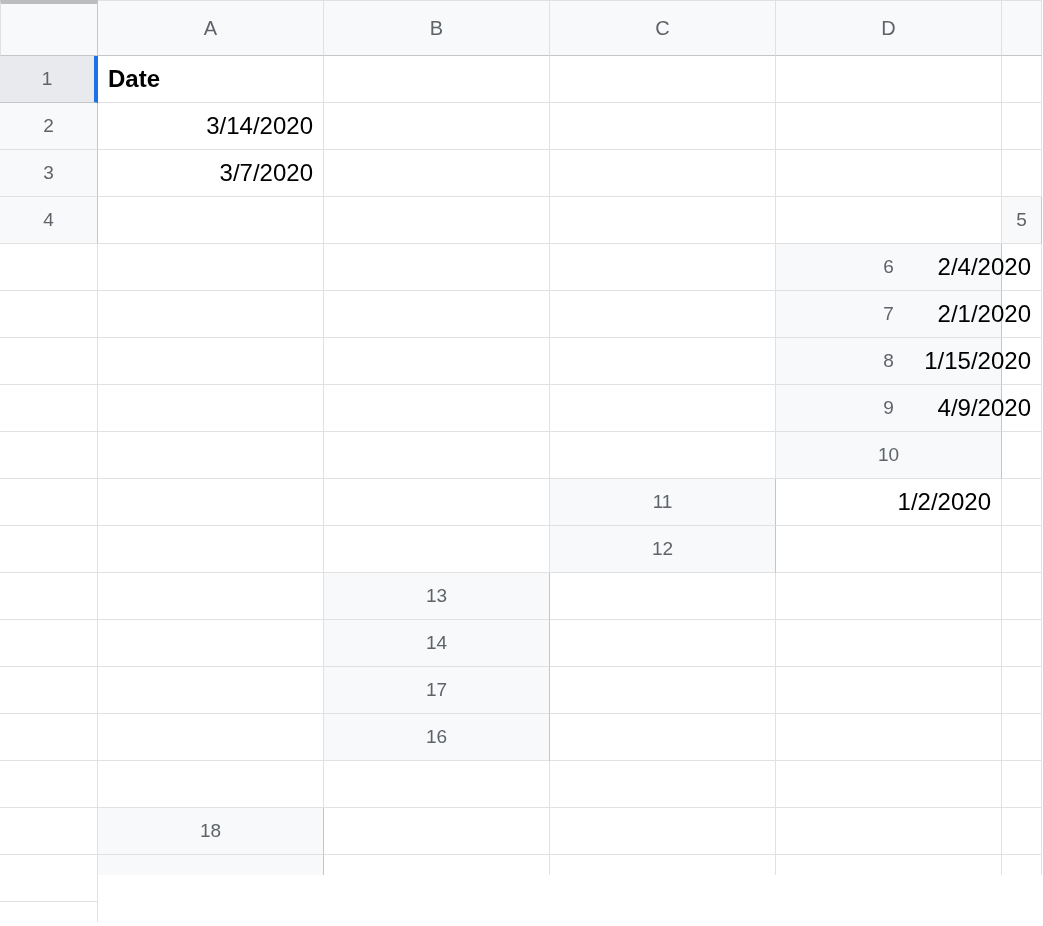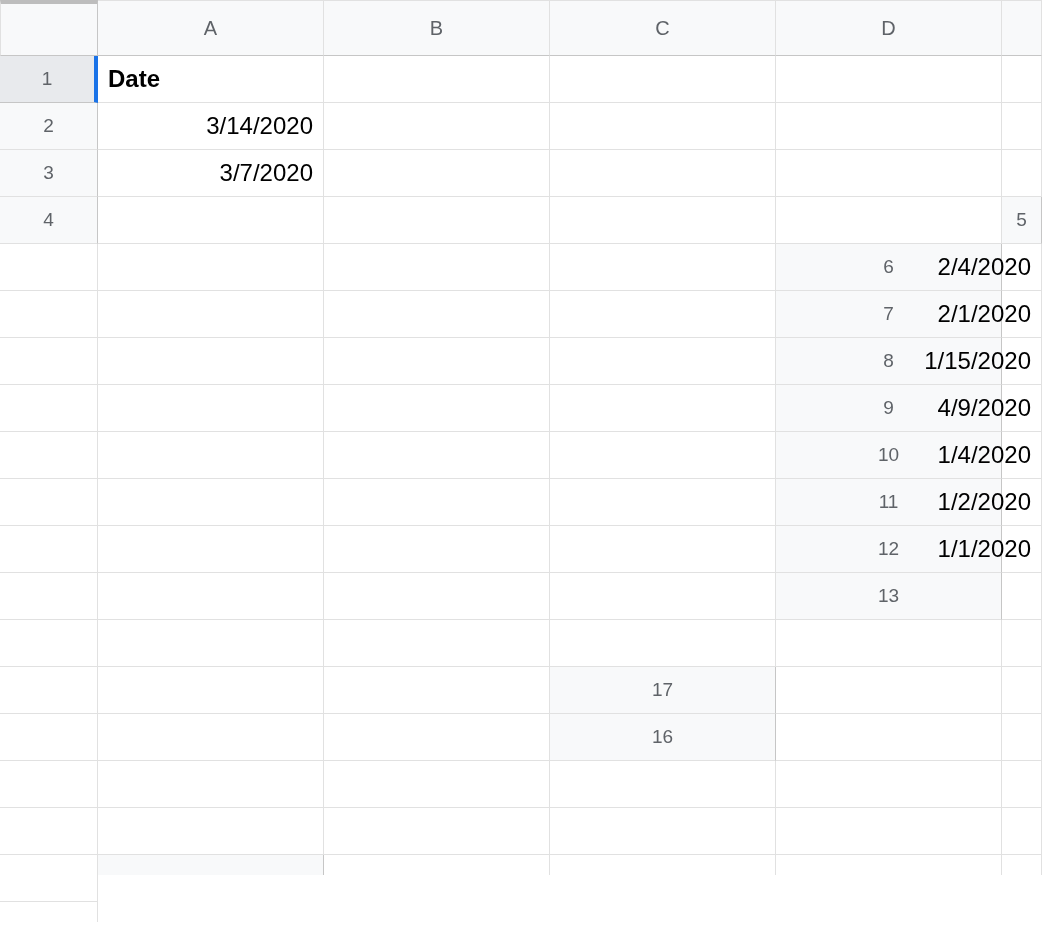--- a/index.html
+++ b/index.html
@@ -151,43 +151,42 @@
     <div class="cell data-cell"></div>
     <div class="cell data-cell"></div>
     <div class="cell data-cell"></div>
     <div class="row-header">9</div>
     <div class="cell data-cell">4/9/2020</div>
     <div class="cell data-cell"></div>
     <div class="cell data-cell"></div>
     <div class="cell data-cell"></div>
     <div class="cell data-cell"></div>
     <div class="row-header">10</div>
-    <div class="cell data-cell">1/4/2020</div>
     <div class="cell data-cell"></div>
     <div class="cell data-cell"></div>
     <div class="cell data-cell"></div>
     <div class="cell data-cell"></div>
     <div class="row-header">11</div>
     <div class="cell data-cell">1/2/2020</div>
     <div class="cell data-cell"></div>
     <div class="cell data-cell"></div>
     <div class="cell data-cell"></div>
     <div class="cell data-cell"></div>
     <div class="row-header">12</div>
-    <div class="cell data-cell">1/1/2020</div>
     <div class="cell data-cell"></div>
     <div class="cell data-cell"></div>
     <div class="cell data-cell"></div>
     <div class="cell data-cell"></div>
     <div class="row-header">13</div>
     <div class="cell data-cell"></div>
     <div class="cell data-cell"></div>
     <div class="cell data-cell"></div>
     <div class="cell data-cell"></div>
     <div class="cell data-cell"></div>
+    <div class="row-header">14</div>
     <div class="cell data-cell"></div>
     <div class="cell data-cell"></div>
     <div class="cell data-cell"></div>
     <div class="cell data-cell"></div>
     <div class="cell data-cell"></div>
     <div class="row-header">17</div>
     <div class="cell data-cell"></div>
     <div class="cell data-cell"></div>
     <div class="cell data-cell"></div>
     <div class="cell data-cell"></div>
@@ -196,20 +195,21 @@
     <div class="cell data-cell"></div>
     <div class="cell data-cell"></div>
     <div class="cell data-cell"></div>
     <div class="cell data-cell"></div>
     <div class="cell data-cell"></div>
     <div class="cell data-cell"></div>
     <div class="cell data-cell"></div>
     <div class="cell data-cell"></div>
     <div class="cell data-cell"></div>
     <div class="cell data-cell"></div>
+    <div class="row-header">18</div>
     <div class="cell data-cell"></div>
     <div class="cell data-cell"></div>
     <div class="cell data-cell"></div>
     <div class="cell data-cell"></div>
     <div class="cell data-cell"></div>
     <div class="last-row-header"></div>
     <div class="last-cell"></div>
     <div class="last-cell"></div>
     <div class="last-cell"></div>
     <div class="last-cell"></div>

